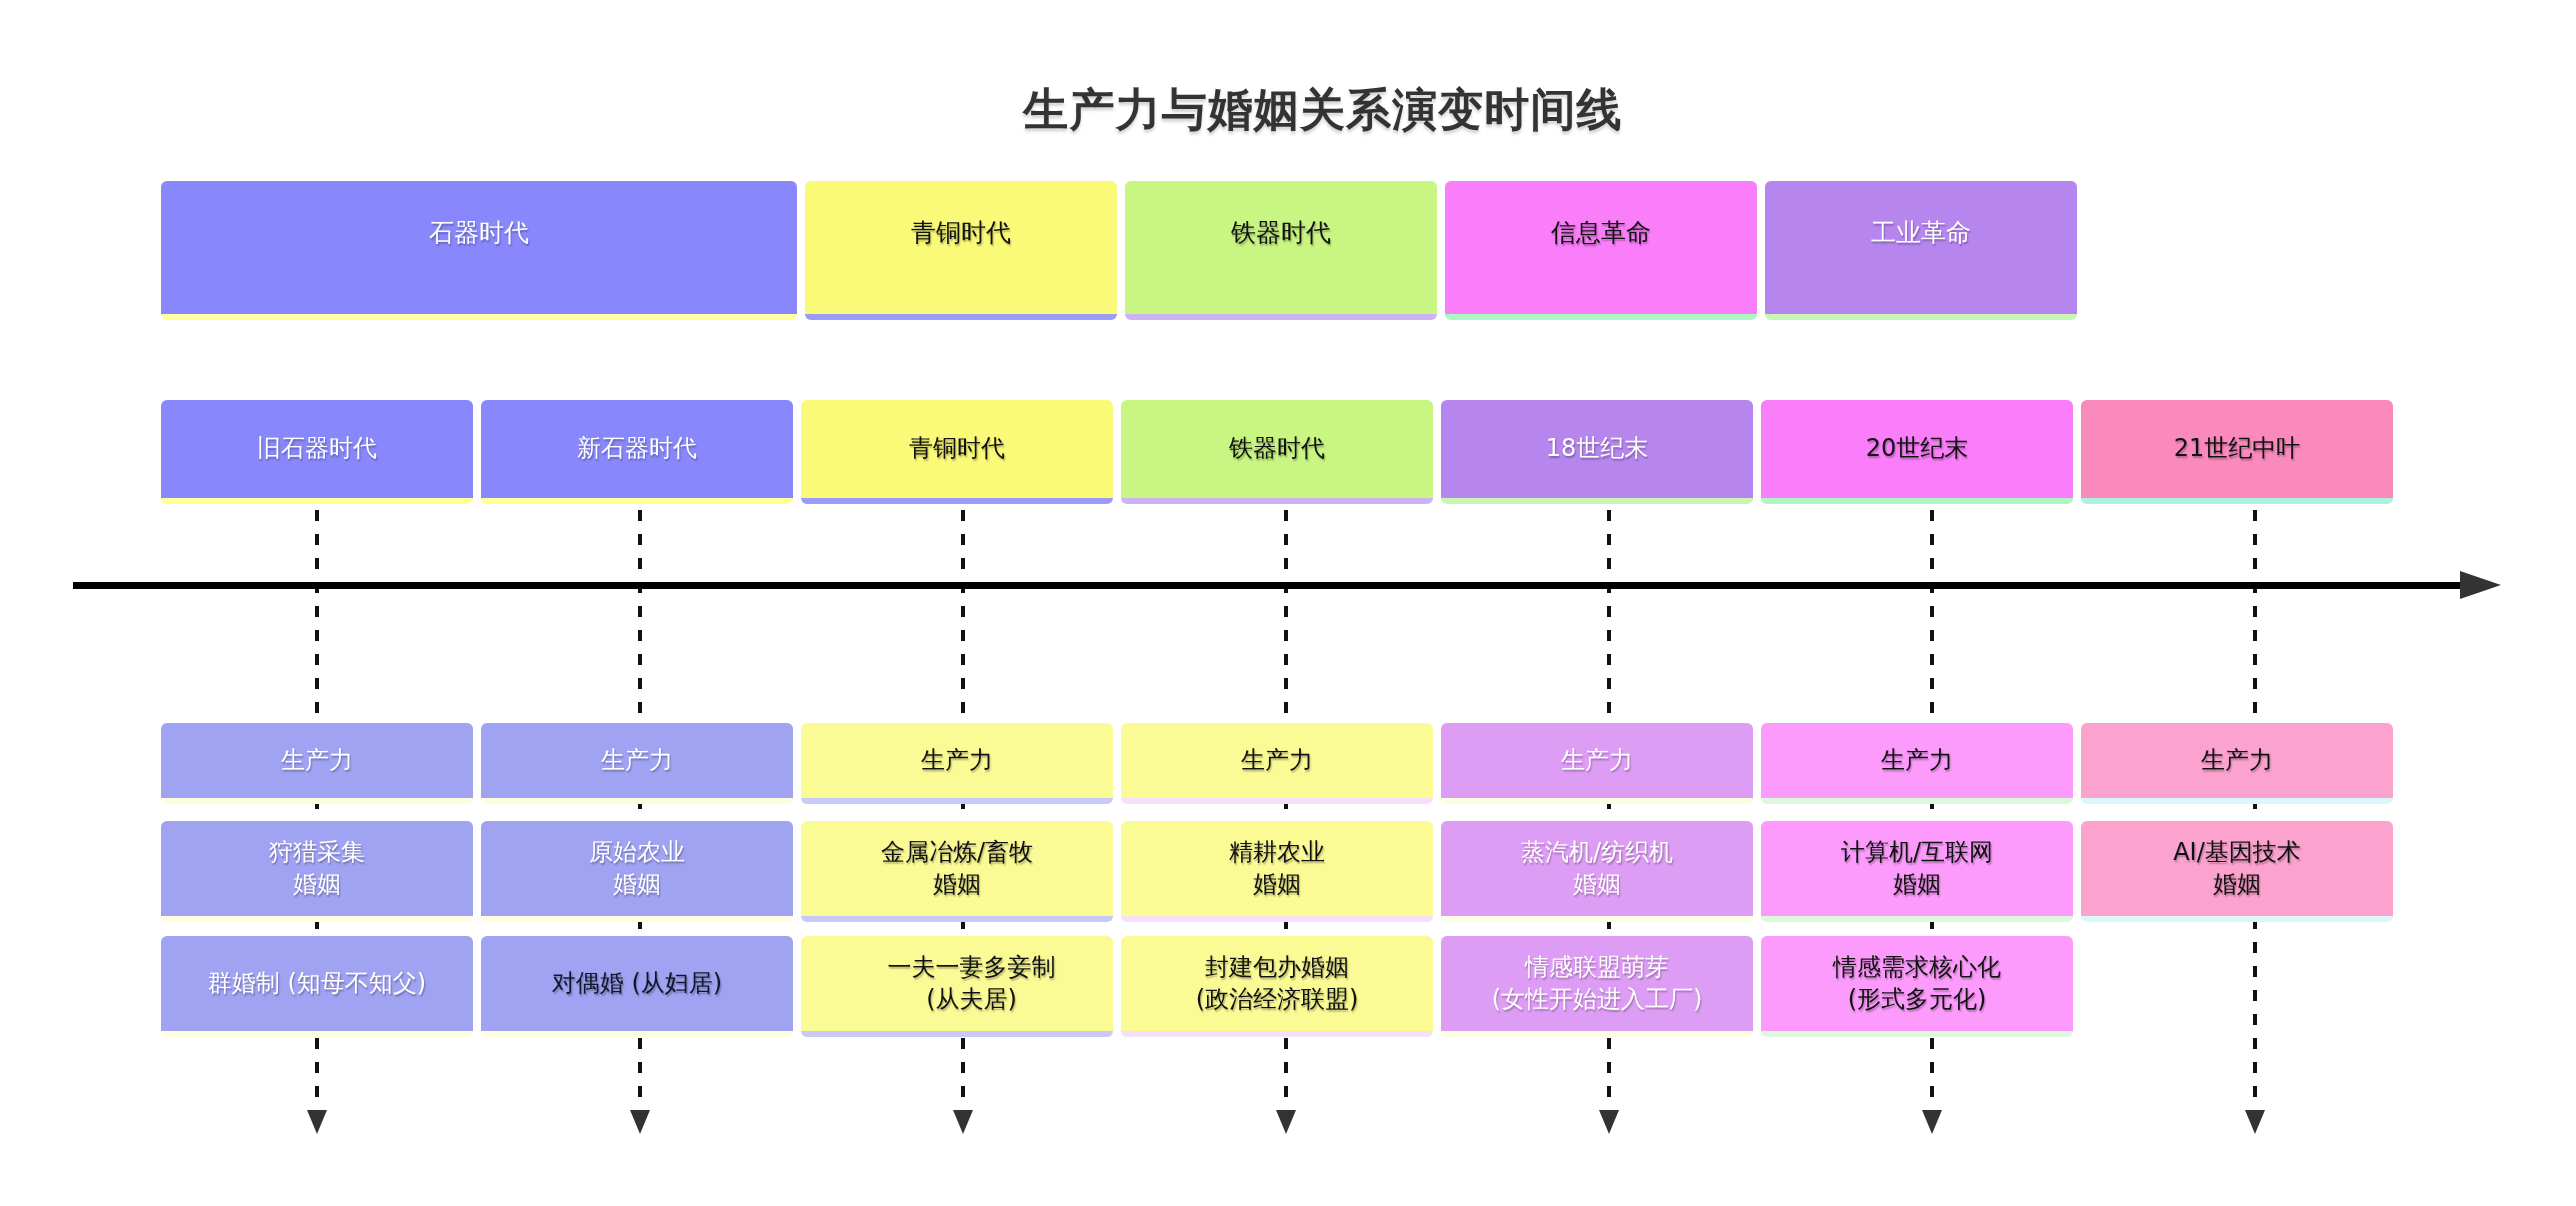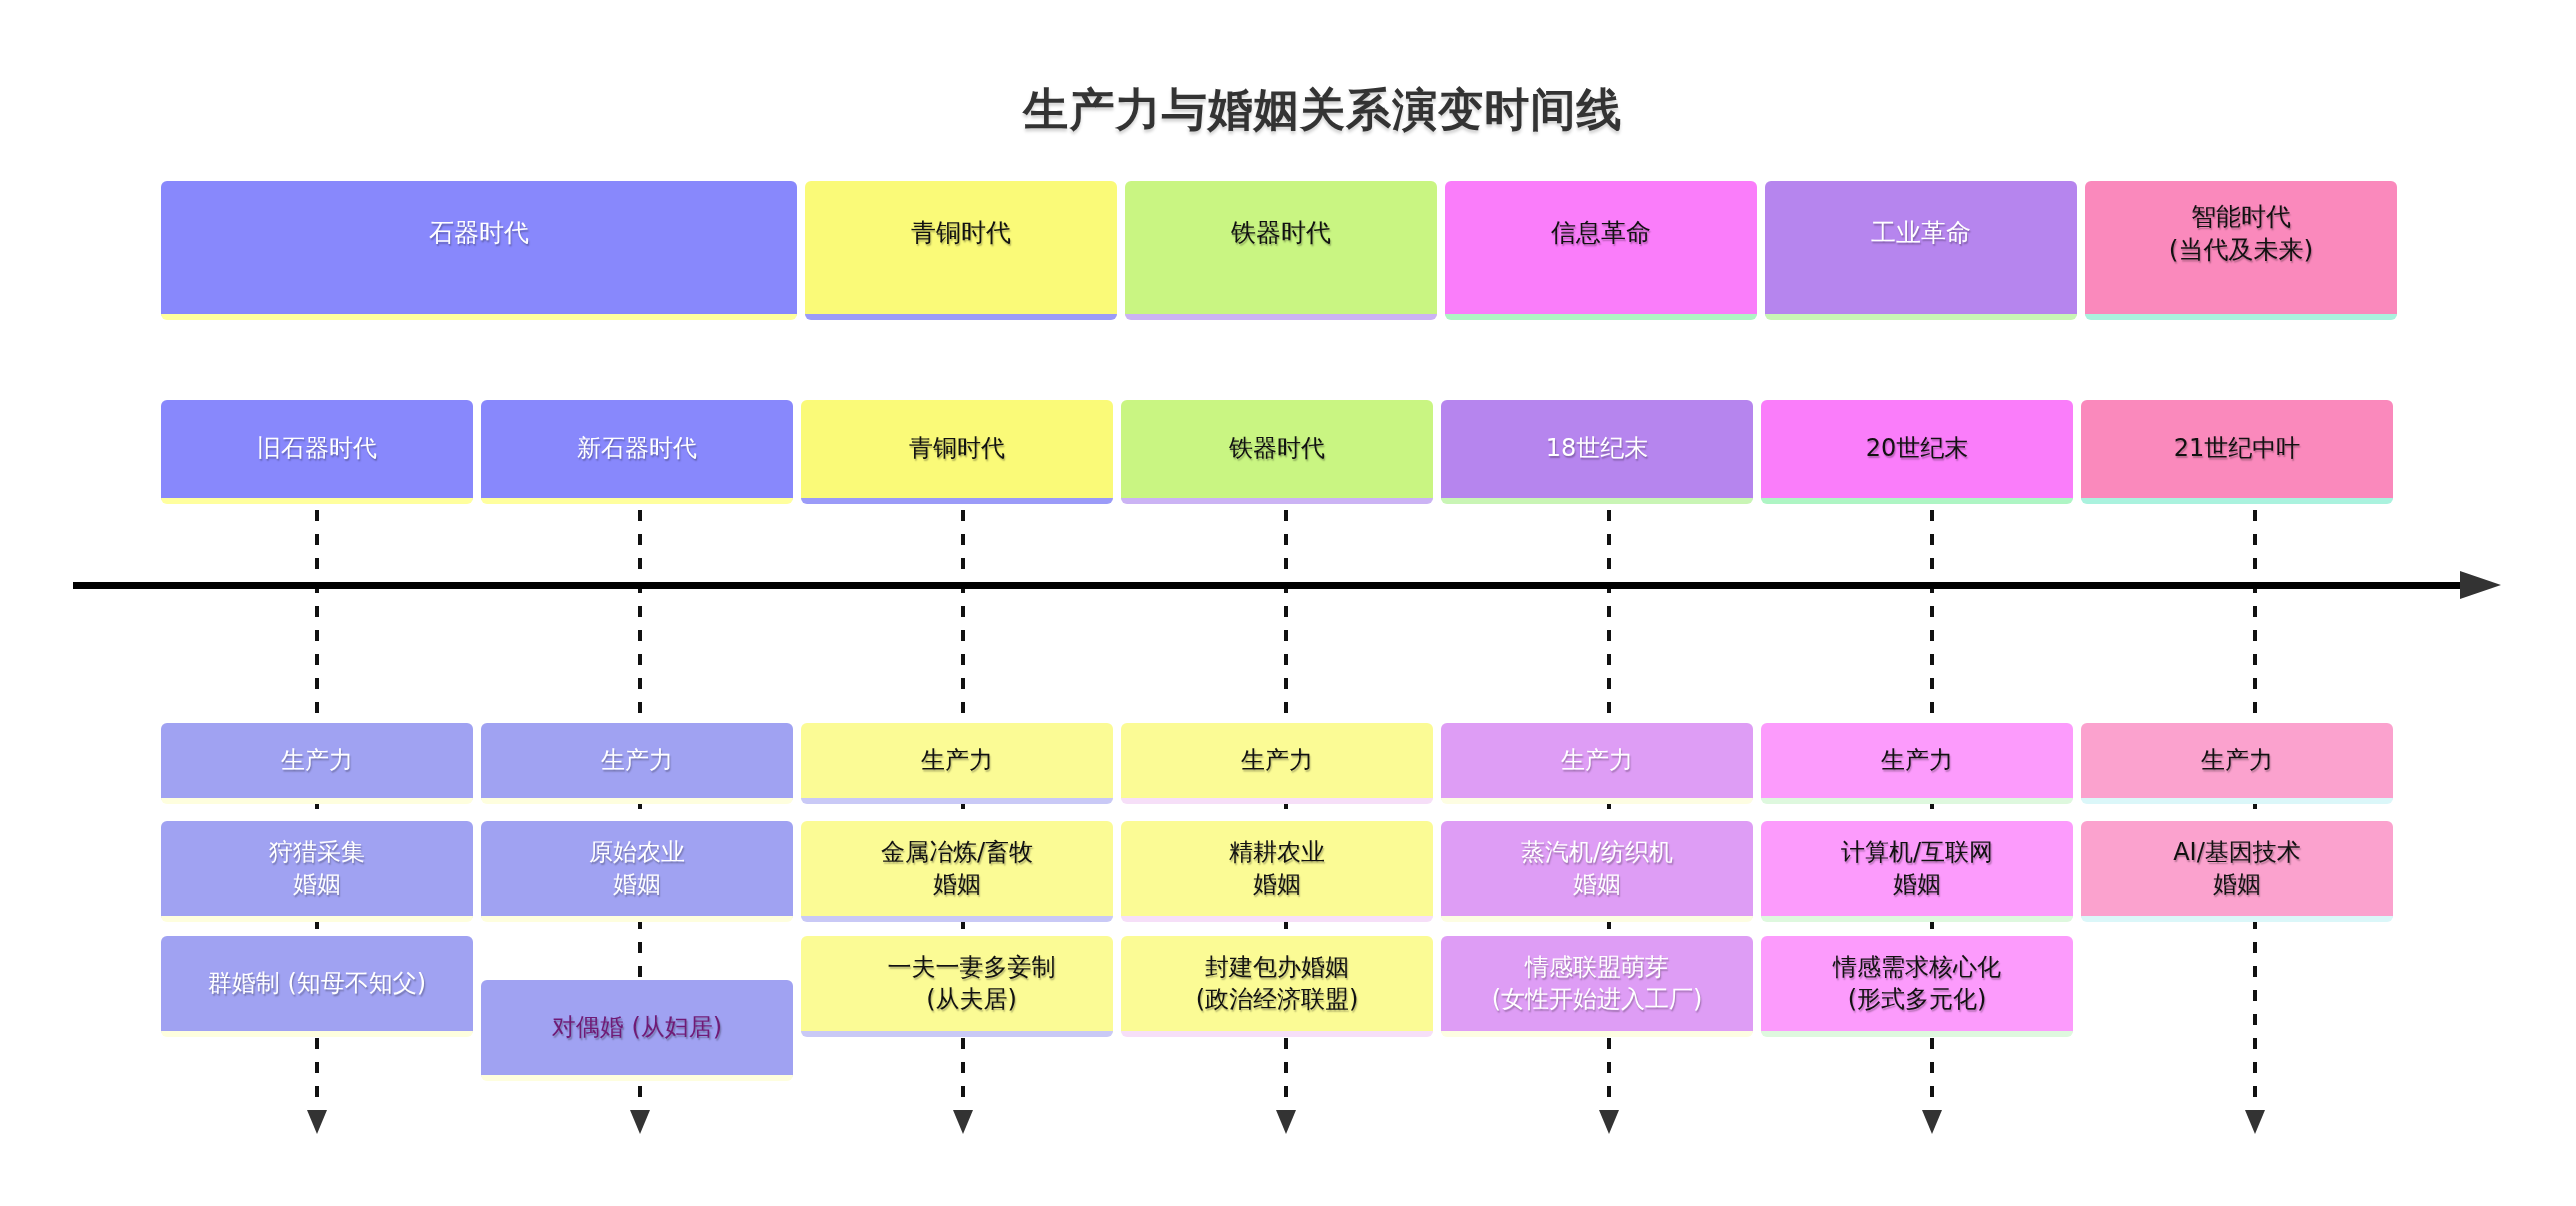--- a/index.html
+++ b/index.html
@@ -80,22 +80,20 @@
 
   <div class="axis-line"></div>
   <div class="axis-head"></div>
 
   <div class="row row-eras">
     <div class="box era span2" style="background: rgb(136, 136, 252); border-bottom-color: rgb(255, 255, 158); color: rgb(255, 255, 255);">石器时代</div>
     <div class="box era" style="background: rgb(250, 250, 120); border-bottom-color: rgb(155, 155, 248); color: rgb(17, 17, 17);">青铜时代</div>
     <div class="box era" style="background: rgb(201, 245, 130); border-bottom-color: rgb(203, 179, 244); color: rgb(17, 17, 17);">铁器时代</div>
     <div class="box era" style="background: rgb(250, 125, 250); border-bottom-color: rgb(174, 245, 196); color: rgb(17, 17, 17);">信息革命</div>
     <div class="box era" style="background: rgb(182, 133, 238); border-bottom-color: rgb(201, 245, 181); color: rgb(255, 255, 255);">工业革命</div>
-    <div class="box era" style="background: rgb(250, 137, 188); border-bottom-color: rgb(170, 242, 222); color: rgb(17, 17, 17);">智能时代
-(当代及未来)</div>
   </div>
 
   <div class="row row-periods">
     <div class="box" style="background: rgb(136, 136, 252); border-bottom-color: rgb(255, 255, 158); color: rgb(255, 255, 255);">旧石器时代</div>
     <div class="box" style="background: rgb(136, 136, 252); border-bottom-color: rgb(255, 255, 158); color: rgb(255, 255, 255);">新石器时代</div>
     <div class="box" style="background: rgb(250, 250, 120); border-bottom-color: rgb(155, 155, 248); color: rgb(17, 17, 17);">青铜时代</div>
     <div class="box" style="background: rgb(201, 245, 130); border-bottom-color: rgb(203, 179, 244); color: rgb(17, 17, 17);">铁器时代</div>
     <div class="box" style="background: rgb(182, 133, 238); border-bottom-color: rgb(201, 245, 181); color: rgb(255, 255, 255);">18世纪末</div>
     <div class="box" style="background: rgb(250, 125, 250); border-bottom-color: rgb(174, 245, 196); color: rgb(17, 17, 17);">20世纪末</div>
     <div class="box" style="background: rgb(250, 137, 188); border-bottom-color: rgb(170, 242, 222); color: rgb(17, 17, 17);">21世纪中叶</div>
@@ -123,21 +121,21 @@
     <div class="box" style="background: rgb(222, 157, 245); border-bottom-color: rgb(253, 253, 226); color: rgb(255, 255, 255);">蒸汽机/纺织机
 婚姻</div>
     <div class="box" style="background: rgb(252, 155, 252); border-bottom-color: rgb(222, 248, 222); color: rgb(17, 17, 17);">计算机/互联网
 婚姻</div>
     <div class="box" style="background: rgb(251, 162, 206); border-bottom-color: rgb(219, 247, 249); color: rgb(17, 17, 17);">AI/基因技术
 婚姻</div>
   </div>
 
   <div class="row row-ev2">
     <div class="box" style="background: rgb(160, 162, 242); border-bottom-color: rgb(254, 254, 222); color: rgb(255, 255, 255);">群婚制 (知母不知父)</div>
-    <div class="box" style="background: rgb(160, 162, 242); border-bottom-color: rgb(254, 254, 222); color: #701a75; margin-top: 44px;">对偶婚 (从妇居)</div>
+    <div class="box" style="background: rgb(160, 162, 242); border-bottom-color: rgb(254, 254, 222); color: #0f172a;">对偶婚 (从妇居)</div>
     <div class="box" style="background: rgb(251, 251, 149); border-bottom-color: rgb(201, 201, 246); color: rgb(17, 17, 17); padding-left: 29px;">一夫一妻多妾制
 (从夫居)</div>
     <div class="box" style="background: rgb(251, 251, 149); border-bottom-color: rgb(246, 223, 248); color: rgb(17, 17, 17);">封建包办婚姻
 (政治经济联盟)</div>
     <div class="box" style="background: rgb(222, 157, 245); border-bottom-color: rgb(253, 253, 226); color: rgb(255, 255, 255);">情感联盟萌芽
 (女性开始进入工厂)</div>
     <div class="box" style="background: rgb(252, 155, 252); border-bottom-color: rgb(222, 248, 222); color: rgb(17, 17, 17);">情感需求核心化
 (形式多元化)</div>
   </div>
 

